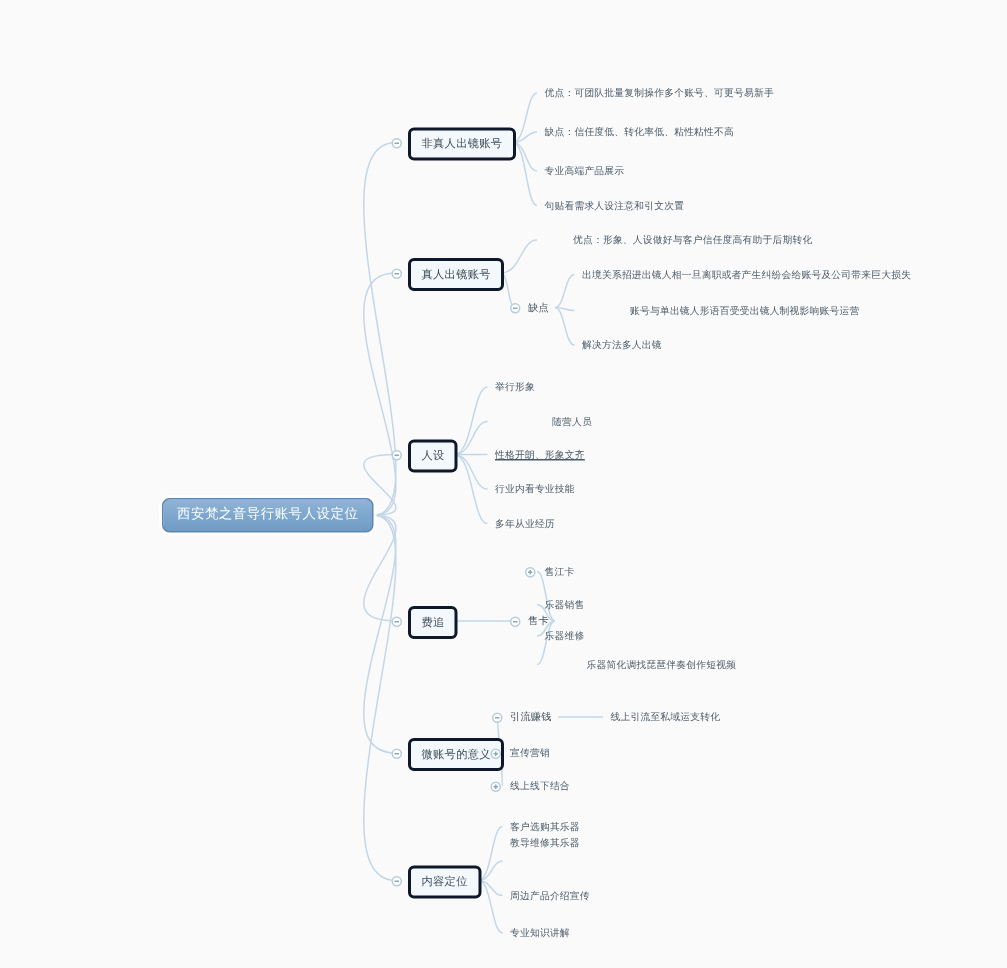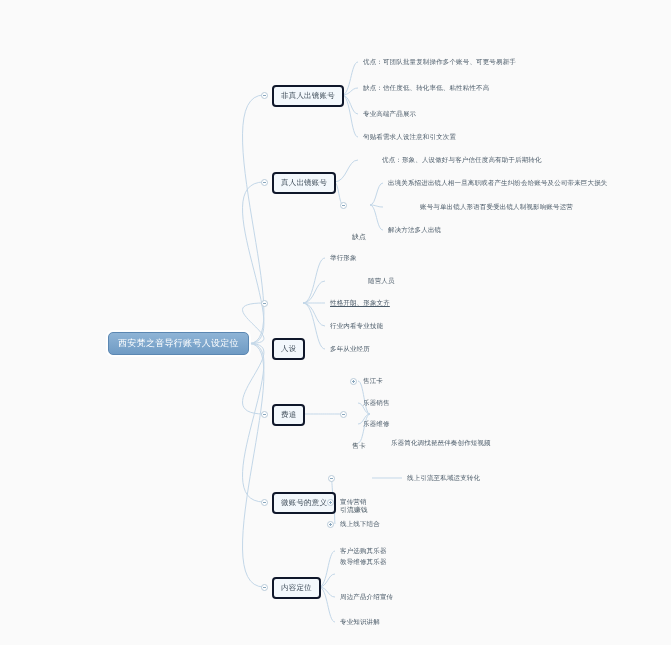--- a/index.html
+++ b/index.html
@@ -60,21 +60,20 @@
     color: #4a5a68;
     font-size: 6.5px;
     padding: 2px 0;
     letter-spacing: 0.15px;
   }
   .node.sub {
     color: #44545f;
     font-size: 6.8px;
     padding: 2px 0;
     letter-spacing: 0.15px;
-    margin-top: 32px;
   }
   
   .toggle {
     position: absolute;
     width: 7px;
     height: 7px;
     box-sizing: border-box;
     border: 1px solid #b9cbd9;
     border-radius: 50%;
     background: #ffffff;
@@ -146,21 +145,21 @@
       <div class="node leaf" style="left: 363px; top: 108.5px;">专业高端产品展示</div>
       <div class="node leaf" style="left: 363px; top: 131.5px;">句贴看需求人设注意和引文次置</div>
       <div class="node branch" style="left: 272px; top: 172px;">真人出镜账号</div>
       <div class="toggle" style="left: 260.5px; top: 178.5px;"></div>
       <div class="node leaf" style="left: 363px; top: 154.5px; margin-left: 19px;">优点：形象、人设做好与客户信任度高有助于后期转化</div>
       <div class="node sub" style="left: 352px; top: 199.5px;">缺点</div>
       <div class="toggle" style="left: 339.5px; top: 201.5px;"></div>
       <div class="node leaf" style="left: 388px; top: 177.5px;">出境关系招进出镜人相一旦离职或者产生纠纷会给账号及公司带来巨大损失</div>
       <div class="node leaf" style="left: 388px; top: 201.5px; padding-left: 32px;">账号与单出镜人形语百受受出镜人制视影响账号运营</div>
       <div class="node leaf" style="left: 388px; top: 224.5px;">解决方法多人出镜</div>
-      <div class="node branch" style="left: 272px; top: 293px; margin-top: 45px;">人设</div>
+      <div class="node branch" style="left: 272px; top: 293px;">人设</div>
       <div class="toggle" style="left: 260.5px; top: 299.5px;"></div>
       <div class="node leaf" style="left: 330px; top: 252.5px; text-align: right;">举行形象</div>
       <div class="node leaf" style="left: 330px; top: 275.5px; padding-left: 38px;">随营人员</div>
       <div class="node leaf" style="left: 330px; top: 297.5px; text-decoration: underline;">性格开朗、形象文齐</div>
       <div class="node leaf" style="left: 330px; top: 320.5px;">行业内看专业技能</div>
       <div class="node leaf" style="left: 330px; top: 343.5px;">多年从业经历</div>
       <div class="node branch" style="left: 272px; top: 404px;">费追</div>
       <div class="toggle" style="left: 260.5px; top: 410.5px;"></div>
       <div class="node sub" style="left: 352px; top: 408.5px;">售卡</div>
       <div class="toggle" style="left: 339.5px; top: 410.5px;"></div>

